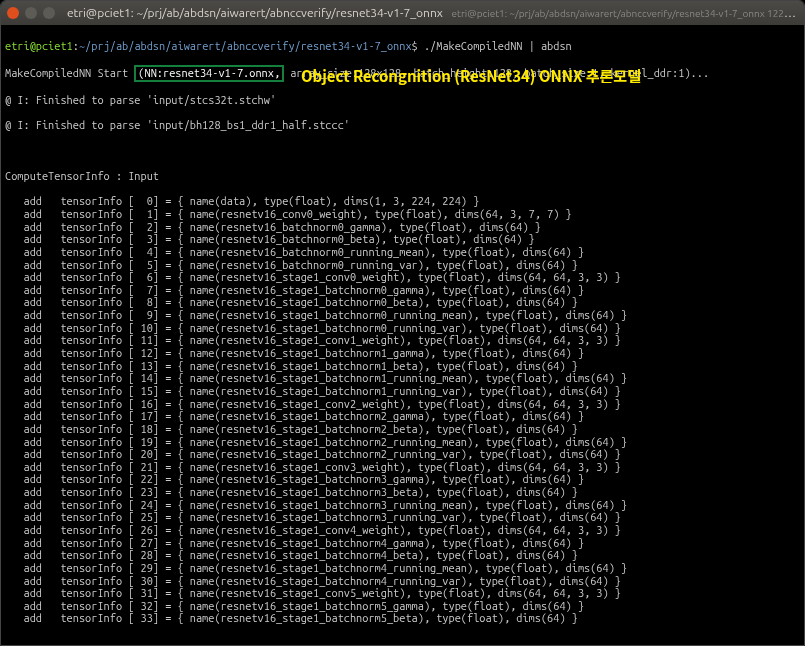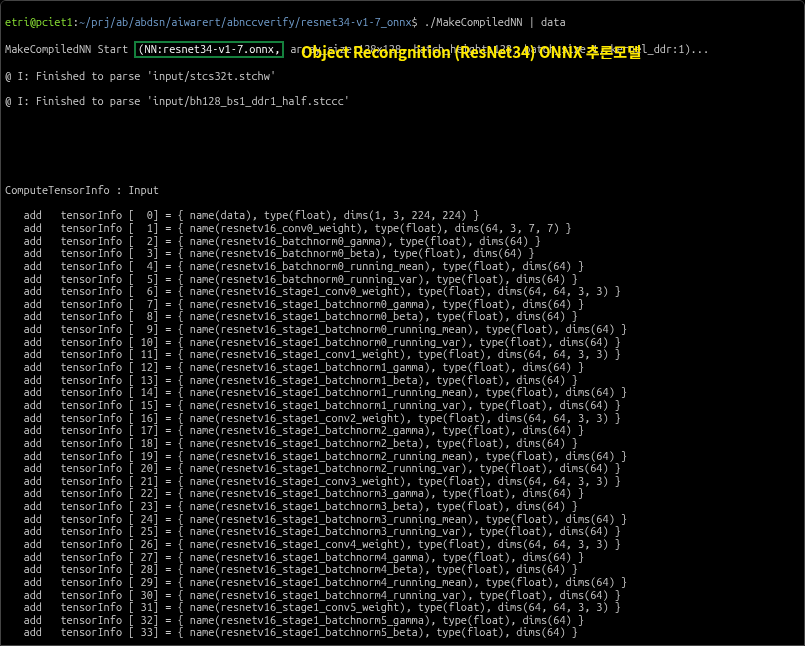--- a/index.html
+++ b/index.html
@@ -67,30 +67,39 @@
   .annot {
     position: absolute;
     color: #ffea00;
     font-family: "Malgun Gothic","Noto Sans KR",sans-serif;
     font-size: 15px;
     font-weight: bold;
     left: 300px;
     top: 42px;
     pointer-events: none;
   }
-  .cti-header { color: #ccc; margin-top: 38px; }
+  .cti-header { color: #ccc; }
   .line { white-space: pre; }
 </style>
 </head>
 <body>
 
 <div class="window">
+  <div class="titlebar">
+    <span class="win-btn win-close"></span>
+    <span class="win-btn win-min"></span>
+    <span class="win-btn win-max"></span>
+    <span class="title-text">
+      <span>etri@pciet1: ~/prj/ab/abdsn/aiwarert/abnccverify/resnet34-v1-7_onnx</span>
+      <span style="color:#888;font-size:10px;margin-left:6px">etri@pciet1: ~/prj/ab/abdsn/aiwarert/abnccverify/resnet34-v1-7_onnx 122x49</span>
+    </span>
+  </div>
 
   <div class="terminal">
-<div class="line"><span class="prompt-user">etri@pciet1</span><span class="prompt-sep">:</span><span class="prompt-path">~/prj/ab/abdsn/aiwarert/abnccverify/resnet34-v1-7_onnx</span><span class="prompt-sep">$ </span><span class="cmd">./MakeCompiledNN | data</span></div>
+<div class="line"><span class="prompt-user">etri@pciet1</span><span class="prompt-sep">:</span><span class="prompt-path">~/prj/ab/abdsn/aiwarert/abnccverify/resnet34-v1-7_onnx</span><span class="prompt-sep">$ </span><span class="cmd">./MakeCompiledNN | abdsn</span></div>
 <div class="line"><span>MakeCompiledNN Start </span><span class="highlight-box">(NN:resnet34-v1-7.onnx,</span><span> array_size:128x128, batch_height:128, batch_size:1, kernel_ddr:1)...</span></div>
 <div class="line">@ I: Finished to parse 'input/stcs32t.stchw'</div>
 <div class="line">@ I: Finished to parse 'input/bh128_bs1_ddr1_half.stccc'</div>
 <div class="line">&nbsp;</div>
 <div class="line cti-header">ComputeTensorInfo : Input</div>
 <div id="rows-container"><div class="line">   add   tensorInfo [  0] = { name(data), type(float), dims(1, 3, 224, 224) }</div><div class="line">   add   tensorInfo [  1] = { name(resnetv16_conv0_weight), type(float), dims(64, 3, 7, 7) }</div><div class="line">   add   tensorInfo [  2] = { name(resnetv16_batchnorm0_gamma), type(float), dims(64) }</div><div class="line">   add   tensorInfo [  3] = { name(resnetv16_batchnorm0_beta), type(float), dims(64) }</div><div class="line">   add   tensorInfo [  4] = { name(resnetv16_batchnorm0_running_mean), type(float), dims(64) }</div><div class="line">   add   tensorInfo [  5] = { name(resnetv16_batchnorm0_running_var), type(float), dims(64) }</div><div class="line">   add   tensorInfo [  6] = { name(resnetv16_stage1_conv0_weight), type(float), dims(64, 64, 3, 3) }</div><div class="line">   add   tensorInfo [  7] = { name(resnetv16_stage1_batchnorm0_gamma), type(float), dims(64) }</div><div class="line">   add   tensorInfo [  8] = { name(resnetv16_stage1_batchnorm0_beta), type(float), dims(64) }</div><div class="line">   add   tensorInfo [  9] = { name(resnetv16_stage1_batchnorm0_running_mean), type(float), dims(64) }</div><div class="line">   add   tensorInfo [ 10] = { name(resnetv16_stage1_batchnorm0_running_var), type(float), dims(64) }</div><div class="line">   add   tensorInfo [ 11] = { name(resnetv16_stage1_conv1_weight), type(float), dims(64, 64, 3, 3) }</div><div class="line">   add   tensorInfo [ 12] = { name(resnetv16_stage1_batchnorm1_gamma), type(float), dims(64) }</div><div class="line">   add   tensorInfo [ 13] = { name(resnetv16_stage1_batchnorm1_beta), type(float), dims(64) }</div><div class="line">   add   tensorInfo [ 14] = { name(resnetv16_stage1_batchnorm1_running_mean), type(float), dims(64) }</div><div class="line">   add   tensorInfo [ 15] = { name(resnetv16_stage1_batchnorm1_running_var), type(float), dims(64) }</div><div class="line">   add   tensorInfo [ 16] = { name(resnetv16_stage1_conv2_weight), type(float), dims(64, 64, 3, 3) }</div><div class="line">   add   tensorInfo [ 17] = { name(resnetv16_stage1_batchnorm2_gamma), type(float), dims(64) }</div><div class="line">   add   tensorInfo [ 18] = { name(resnetv16_stage1_batchnorm2_beta), type(float), dims(64) }</div><div class="line">   add   tensorInfo [ 19] = { name(resnetv16_stage1_batchnorm2_running_mean), type(float), dims(64) }</div><div class="line">   add   tensorInfo [ 20] = { name(resnetv16_stage1_batchnorm2_running_var), type(float), dims(64) }</div><div class="line">   add   tensorInfo [ 21] = { name(resnetv16_stage1_conv3_weight), type(float), dims(64, 64, 3, 3) }</div><div class="line">   add   tensorInfo [ 22] = { name(resnetv16_stage1_batchnorm3_gamma), type(float), dims(64) }</div><div class="line">   add   tensorInfo [ 23] = { name(resnetv16_stage1_batchnorm3_beta), type(float), dims(64) }</div><div class="line">   add   tensorInfo [ 24] = { name(resnetv16_stage1_batchnorm3_running_mean), type(float), dims(64) }</div><div class="line">   add   tensorInfo [ 25] = { name(resnetv16_stage1_batchnorm3_running_var), type(float), dims(64) }</div><div class="line">   add   tensorInfo [ 26] = { name(resnetv16_stage1_conv4_weight), type(float), dims(64, 64, 3, 3) }</div><div class="line">   add   tensorInfo [ 27] = { name(resnetv16_stage1_batchnorm4_gamma), type(float), dims(64) }</div><div class="line">   add   tensorInfo [ 28] = { name(resnetv16_stage1_batchnorm4_beta), type(float), dims(64) }</div><div class="line">   add   tensorInfo [ 29] = { name(resnetv16_stage1_batchnorm4_running_mean), type(float), dims(64) }</div><div class="line">   add   tensorInfo [ 30] = { name(resnetv16_stage1_batchnorm4_running_var), type(float), dims(64) }</div><div class="line">   add   tensorInfo [ 31] = { name(resnetv16_stage1_conv5_weight), type(float), dims(64, 64, 3, 3) }</div><div class="line">   add   tensorInfo [ 32] = { name(resnetv16_stage1_batchnorm5_gamma), type(float), dims(64) }</div><div class="line">   add   tensorInfo [ 33] = { name(resnetv16_stage1_batchnorm5_beta), type(float), dims(64) }</div></div>
 
     <div class="annot">Object Recongnition (ResNet34) ONNX 추론모델</div>
   </div>
 </div>

